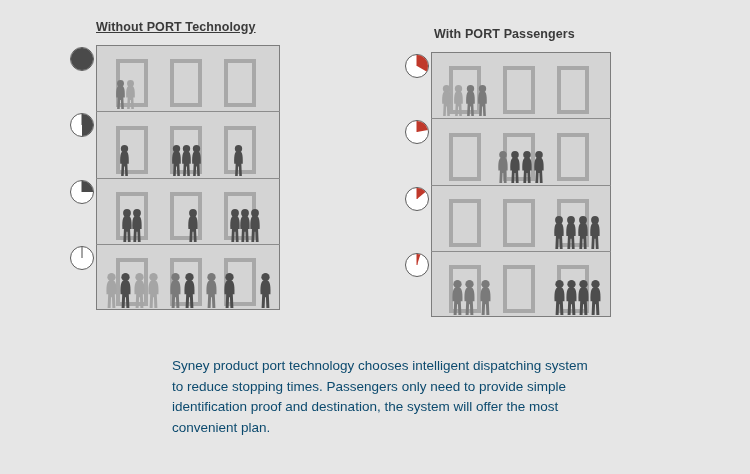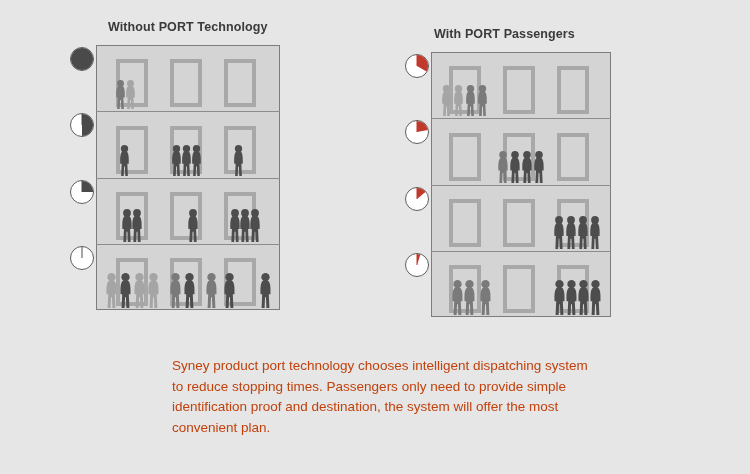--- a/index.html
+++ b/index.html
@@ -21,21 +21,21 @@
     height: 474px;
   }
   .panel-title {
     position: absolute;
     font-size: 12.5px;
     font-weight: bold;
     color: #3a3a3a;
     letter-spacing: 0.1px;
     white-space: nowrap;
   }
-  #title-left { left: 108px; top: 20px; }
+  #title-left { left: 96px; top: 20px; text-decoration: underline; }
   #title-right { left: 434px; top: 27px; }
 
   .building {
     position: absolute;
     background: #d4d4d4;
     border: 1px solid #7d7d7d;
     box-sizing: border-box;
   }
   #building-left  { left: 96px;  top: 45px; width: 184px; height: 265px; }
   #building-right { left: 431px; top: 52px; width: 180px; height: 265px; }
@@ -70,21 +70,21 @@
   }
   .indicator svg { display: block; }
 
   .caption {
     position: absolute;
     left: 172px;
     top: 356px;
     width: 420px;
     font-size: 13.5px;
     line-height: 20.5px;
-    color: #c2410c;
+    color: #0c4a6e;
   }
 </style>
 </head>
 <body>
 
 <div class="stage">
 
   <div class="panel-title" id="title-left">Without PORT Technology</div>
   <div class="panel-title" id="title-right">With PORT Passengers</div>
 

